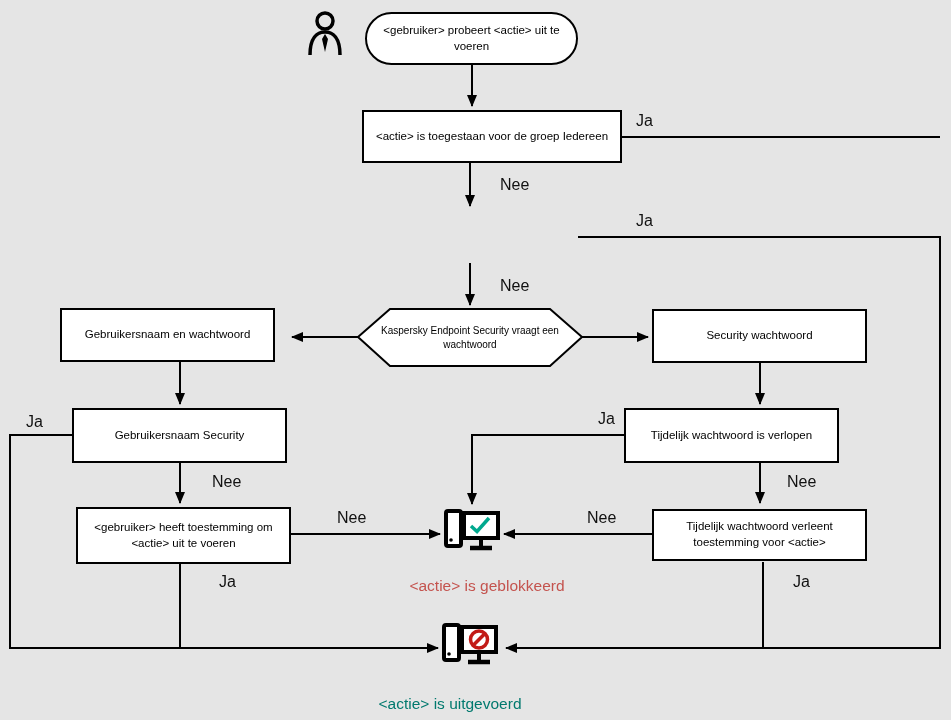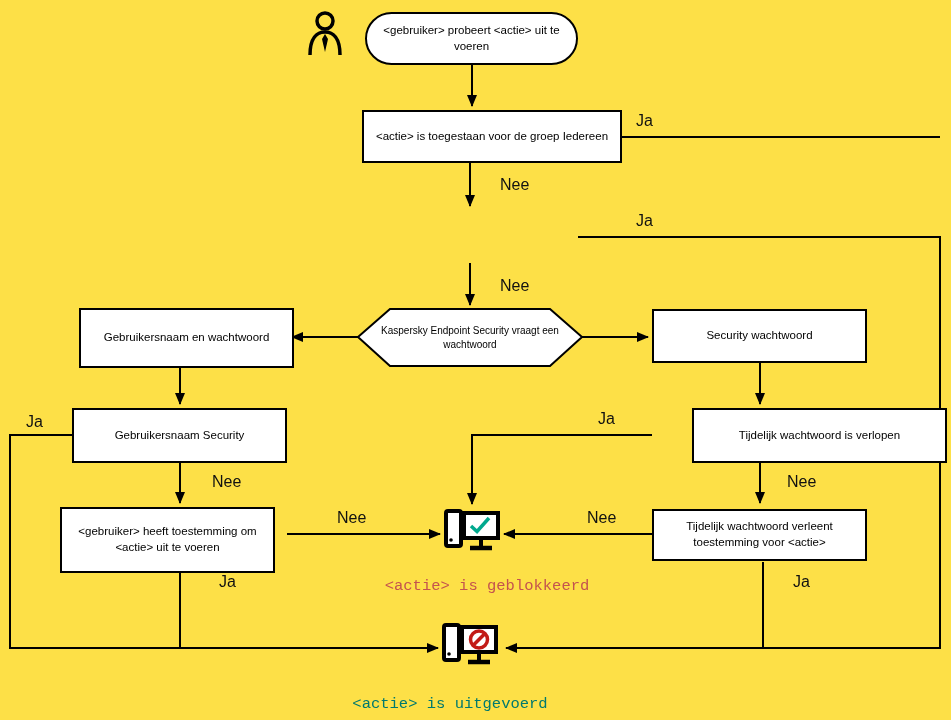--- a/index.html
+++ b/index.html
@@ -1,33 +1,33 @@
 <!DOCTYPE html>
 <html><head>
 <meta charset="utf-8">
 <style>
   html,body{margin:0;padding:0;background:#fff;}
   #canvas{
-    position:relative;width:951px;height:720px;background:#fde047;overflow:hidden;
+    position:relative;width:951px;height:720px;background:#e5e5e5;overflow:hidden;
     font-family:"Liberation Sans", sans-serif;color:#000;
   }
   #connectors{position:absolute;left:0;top:0;width:951px;height:720px;}
   .node{
     position:absolute;box-sizing:border-box;border:2px solid #000;background:#fff;
     display:flex;align-items:center;justify-content:center;text-align:center;
     font-size:11.5px;line-height:1.35;padding:2px 10px;
   }
   .stadium{border-radius:27px;}
   .hex-text{
     position:absolute;box-sizing:border-box;background:transparent;border:none;
     display:flex;align-items:center;justify-content:center;text-align:center;
     font-size:10px;line-height:1.35;
   }
   .lbl{position:absolute;font-size:16px;color:#111;}
-  .outcome{position:absolute;font-size:15.5px;transform:translateX(-50%);white-space:nowrap;font-family:Liberation Mono, monospace;}
+  .outcome{position:absolute;font-size:15.5px;transform:translateX(-50%);white-space:nowrap;}
   .icon{position:absolute;}
 </style>
 </head>
 <body>
 
 <div id="canvas">
 
   <svg id="connectors" viewBox="0 0 951 720" xmlns="http://www.w3.org/2000/svg">
     <defs>
       <marker id="arr" markerUnits="userSpaceOnUse" markerWidth="12" markerHeight="10" refX="11" refY="5" orient="auto">
@@ -80,29 +80,29 @@
     <path d="M19,24 L22,29 L19,42 L16,29 Z" fill="#000"></path>
   </svg>
 
   <div class="node stadium" style="left:365px;top:12px;width:213px;height:53px">&lt;gebruiker&gt; probeert &lt;actie&gt; uit te voeren</div>
 
   <div class="node" style="left:362px;top:110px;width:260px;height:53px">&lt;actie&gt; is toegestaan voor de groep Iedereen</div>
 
 
   <div class="hex-text" style="left:372px;top:309px;width:196px;height:57px">Kaspersky Endpoint Security vraagt een wachtwoord</div>
 
-  <div class="node" style="left:79px;top:308px;width:215px;height:60px">Gebruikersnaam en wachtwoord</div>
+  <div class="node" style="left:60px;top:308px;width:215px;height:54px">Gebruikersnaam en wachtwoord</div>
 
   <div class="node" style="left:652px;top:309px;width:215px;height:54px">Security wachtwoord</div>
 
   <div class="node" style="left:72px;top:408px;width:215px;height:55px">Gebruikersnaam Security</div>
 
-  <div class="node" style="left:692px;top:408px;width:255px;height:55px">Tijdelijk wachtwoord is verlopen</div>
+  <div class="node" style="left:624px;top:408px;width:215px;height:55px">Tijdelijk wachtwoord is verlopen</div>
 
-  <div class="node" style="left:60px;top:507px;width:215px;height:66px">&lt;gebruiker&gt; heeft toestemming om &lt;actie&gt; uit te voeren</div>
+  <div class="node" style="left:76px;top:507px;width:215px;height:57px">&lt;gebruiker&gt; heeft toestemming om &lt;actie&gt; uit te voeren</div>
 
   <div class="node" style="left:652px;top:509px;width:215px;height:52px">Tijdelijk wachtwoord verleent toestemming voor &lt;actie&gt;</div>
 
   <span class="lbl" style="left:636px;top:112px">Ja</span>
   <span class="lbl" style="left:636px;top:212px">Ja</span>
   <span class="lbl" style="left:500px;top:176px">Nee</span>
   <span class="lbl" style="left:500px;top:277px">Nee</span>
   <span class="lbl" style="left:26px;top:413px">Ja</span>
   <span class="lbl" style="left:212px;top:473px">Nee</span>
   <span class="lbl" style="left:337px;top:509px">Nee</span>

